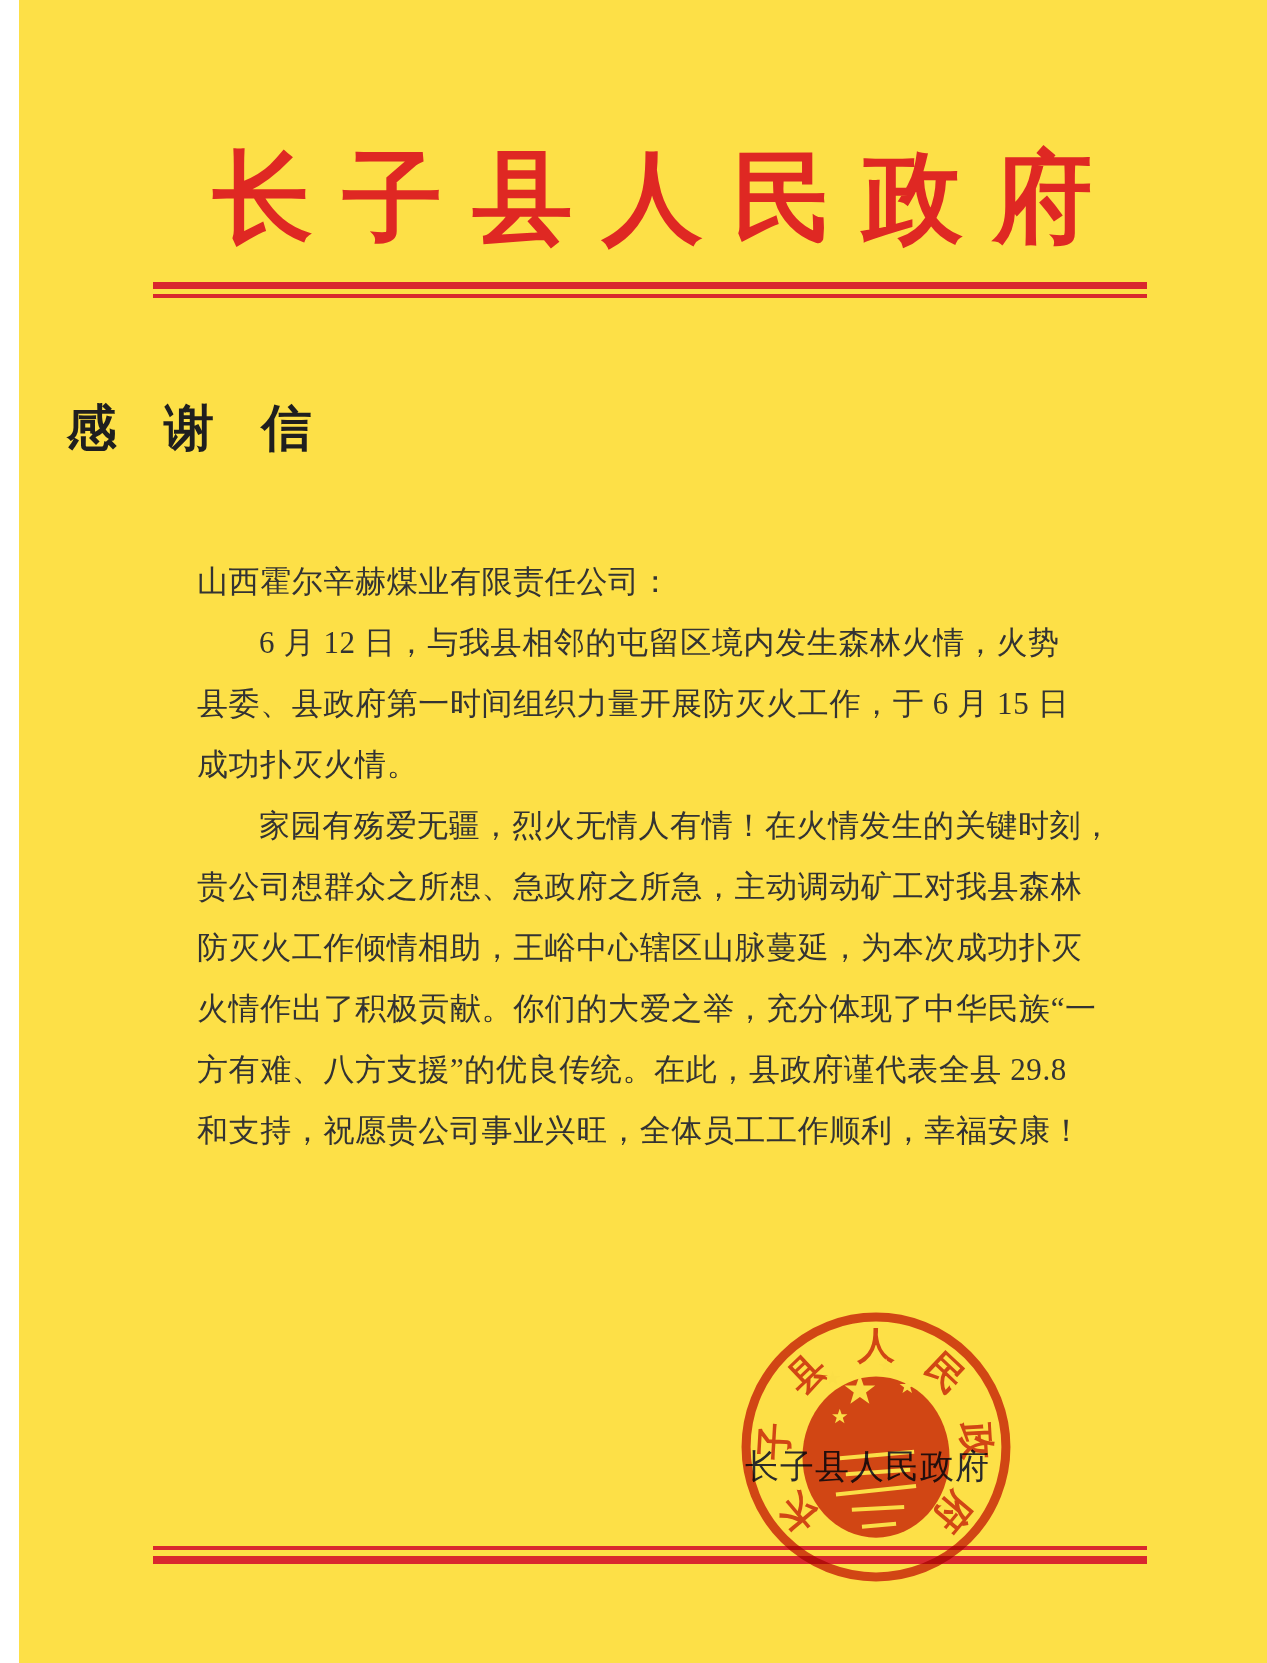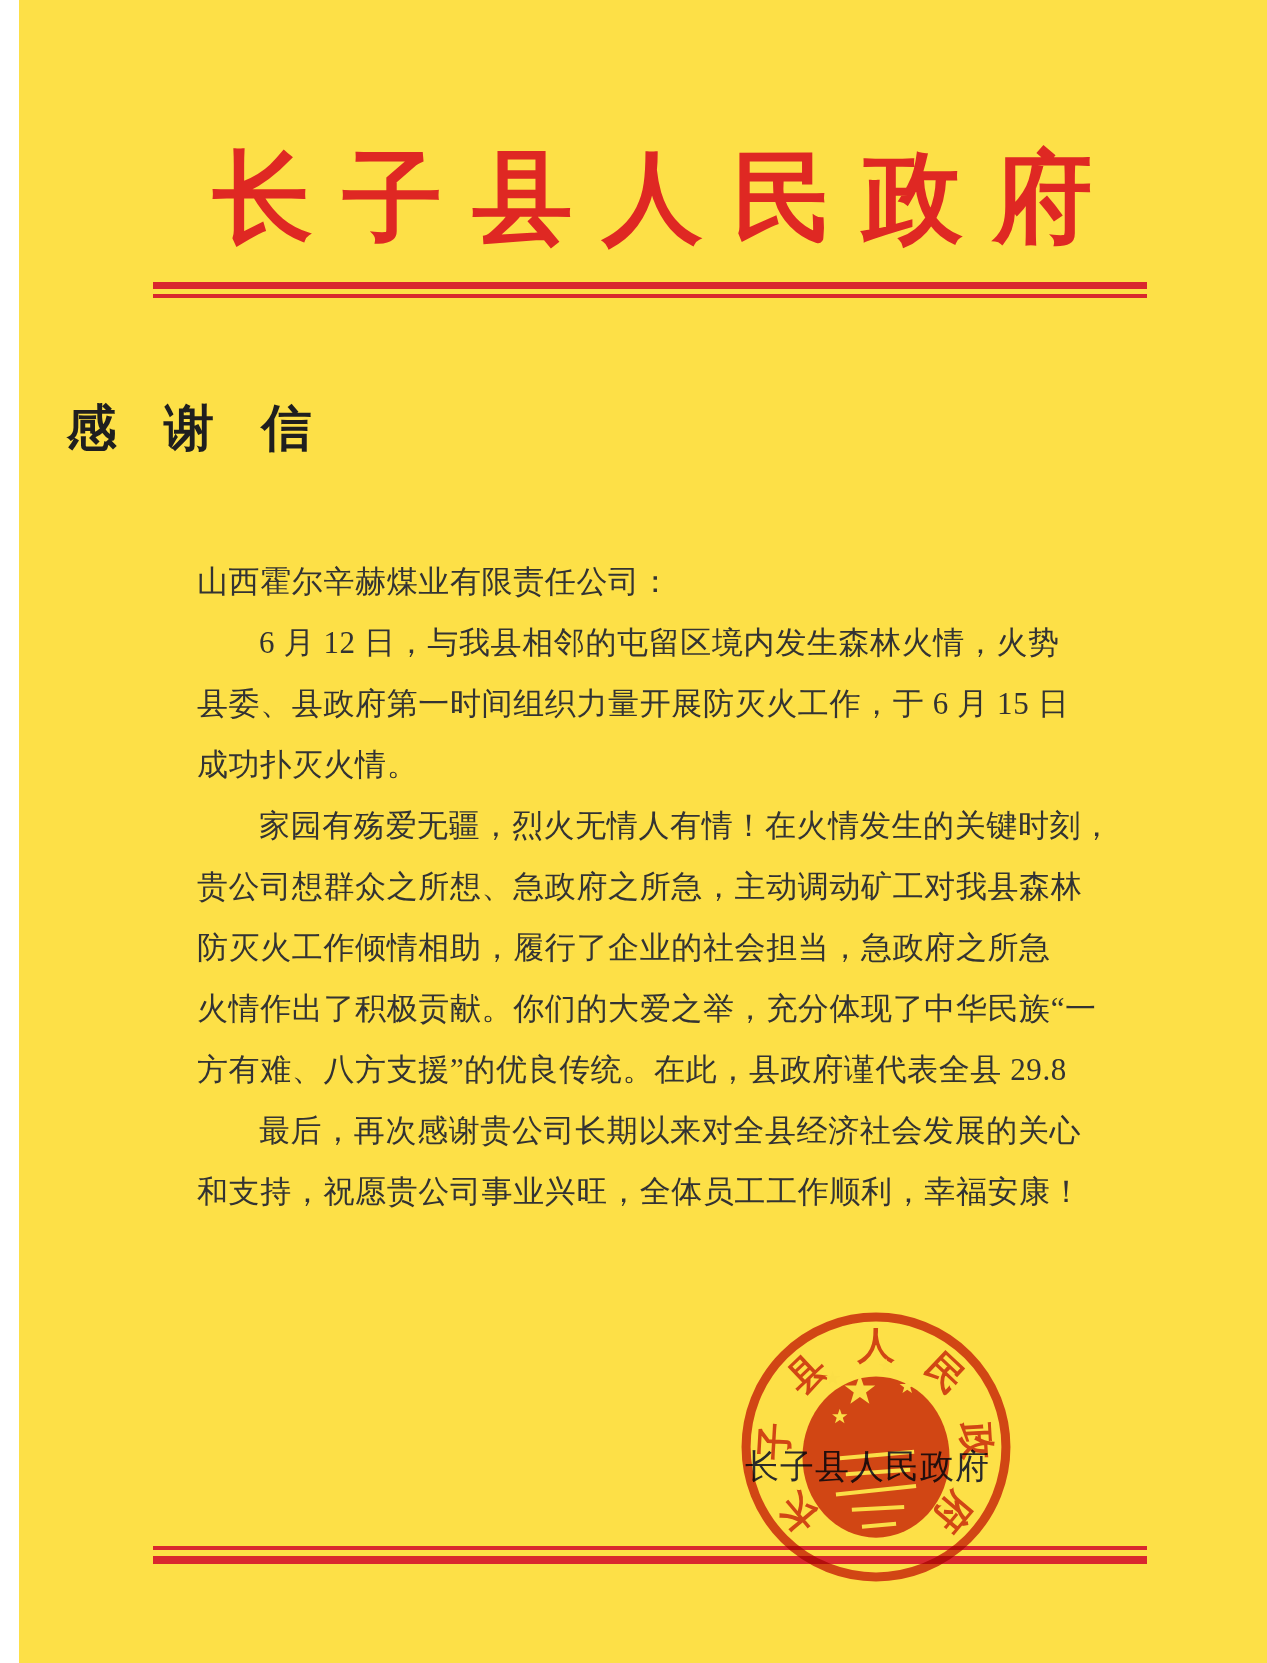--- a/index.html
+++ b/index.html
@@ -88,24 +88,23 @@
 
   <div class="doc-title">感谢信</div>
 
   <div class="body-text">
       <div class="line">山西霍尔辛赫煤业有限责任公司：</div>
       <div class="line indent">6 月 12 日，与我县相邻的屯留区境内发生森林火情，火势</div>
       <div class="line">县委、县政府第一时间组织力量开展防灭火工作，于 6 月 15 日</div>
       <div class="line">成功扑灭火情。</div>
       <div class="line indent">家园有殇爱无疆，烈火无情人有情！在火情发生的关键时刻，</div>
       <div class="line">贵公司想群众之所想、急政府之所急，主动调动矿工对我县森林</div>
-      <div class="line">防灭火工作倾情相助，履行了企业的社会担当，急政府之所急</div>
+      <div class="line">防灭火工作倾情相助，王峪中心辖区山脉蔓延，为本次成功扑灭</div>
       <div class="line">火情作出了积极贡献。你们的大爱之举，充分体现了中华民族“一</div>
       <div class="line">方有难、八方支援”的优良传统。在此，县政府谨代表全县 29.8</div>
-      <div class="line indent">最后，再次感谢贵公司长期以来对全县经济社会发展的关心</div>
       <div class="line">和支持，祝愿贵公司事业兴旺，全体员工工作顺利，幸福安康！</div>
     </div>
 
   <div class="signature">长子县人民政府</div>
 
   <svg class="seal" viewBox="0 0 280 280" xmlns="http://www.w3.org/2000/svg">
     <defs>
       <path id="starp" d="M0,-10 L2.35,-3.1 L9.5,-3.1 L3.8,1.2 L5.9,8.1 L0,3.9 L-5.9,8.1 L-3.8,1.2 L-9.5,-3.1 L-2.35,-3.1 Z"></path>
     </defs>
     <circle class="seal-ring" cx="140" cy="140" r="129"></circle>

